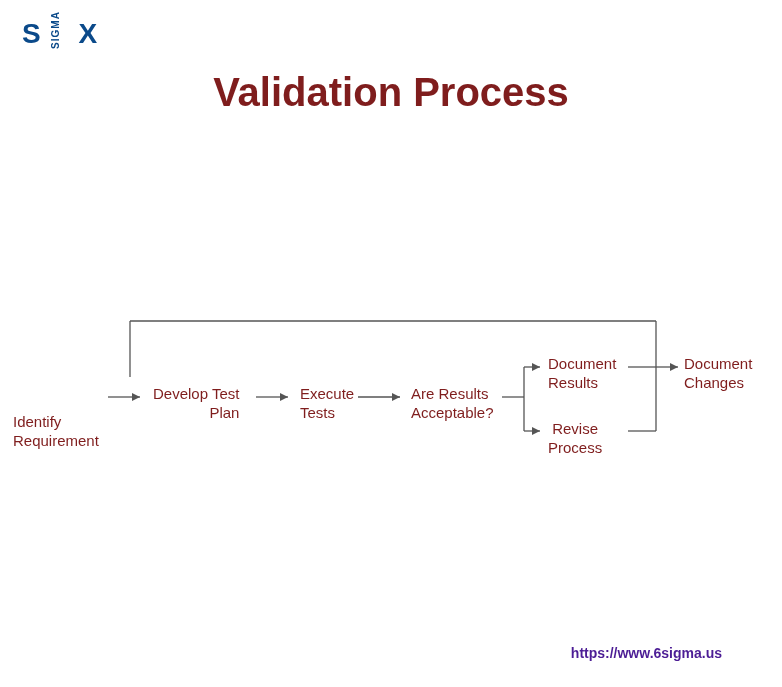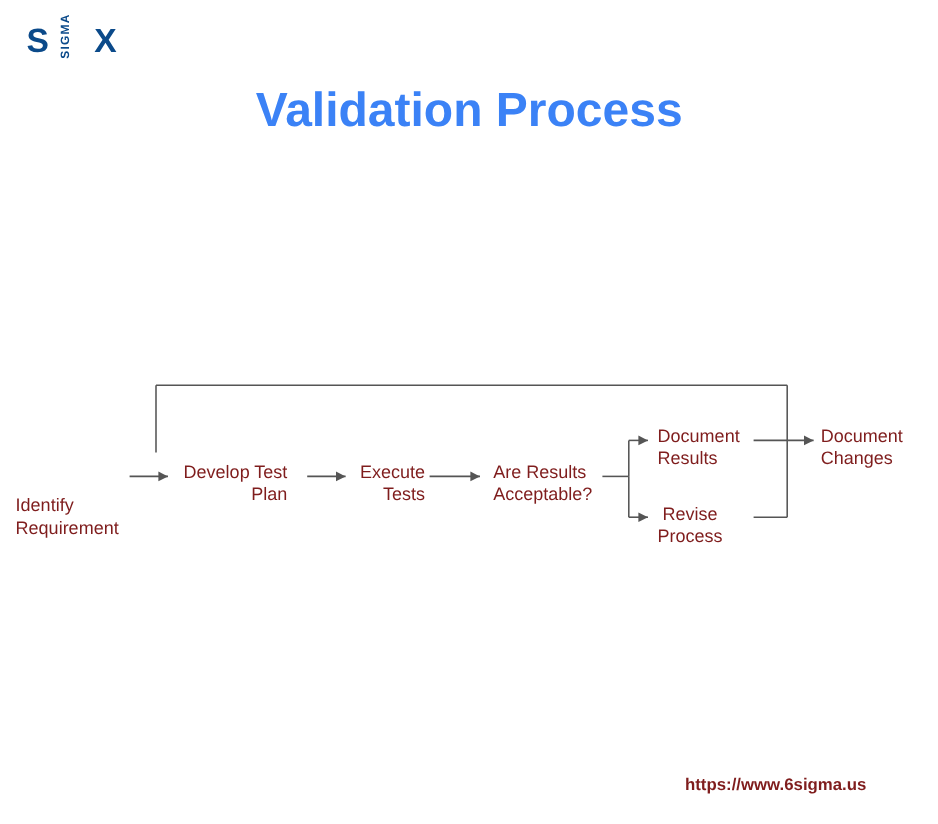--- a/index.html
+++ b/index.html
@@ -31,36 +31,36 @@
     vertical-align: middle;
   }
   .title {
     position: absolute;
     top: 70px;
     left: 0;
     right: 0;
     text-align: center;
     font-weight: 900;
     font-size: 40px;
-    color: #3b82f6;
+    color: #7f1d1d;
   }
   .node {
     position: absolute;
     font-size: 15px;
     color: #7f1d1d;
     line-height: 1.25;
     white-space: pre;
   }
   .footer {
     position: absolute;
     bottom: 26px;
     right: 60px;
     font-weight: 700;
     font-size: 14px;
-    color: #7f1d1d;
+    color: #4c1d95;
   }
   svg.diagram {
     position: absolute;
     top: 0;
     left: 0;
     width: 782px;
     height: 687px;
   }
   .connector {
     stroke: #555555;
@@ -115,21 +115,21 @@
   <line class="connector" x1="656" y1="321" x2="656" y2="367"></line>
 
   <line class="connector" x1="130" y1="321" x2="130" y2="377"></line>
 
 </svg>
 
 <div class="node" style="left:13px; top:385px;margin-top:28px;">Identify
 Requirement</div>
 <div class="node" style="left:153px; top:385px;text-align:right;">Develop Test
 Plan</div>
-<div class="node" style="left:300px; top:385px;text-align:right;">Execute
+<div class="node" style="left:300px; top:385px;">Execute
 Tests</div>
 <div class="node" style="left:411px; top:385px;">Are Results
 Acceptable?</div>
 <div class="node" style="left:548px; top:355px;">Document
 Results</div>
 <div class="node" style="left:548px; top:420px;text-align:center;">Revise
 Process</div>
 <div class="node" style="left:684px; top:355px;">Document
 Changes</div>
 

